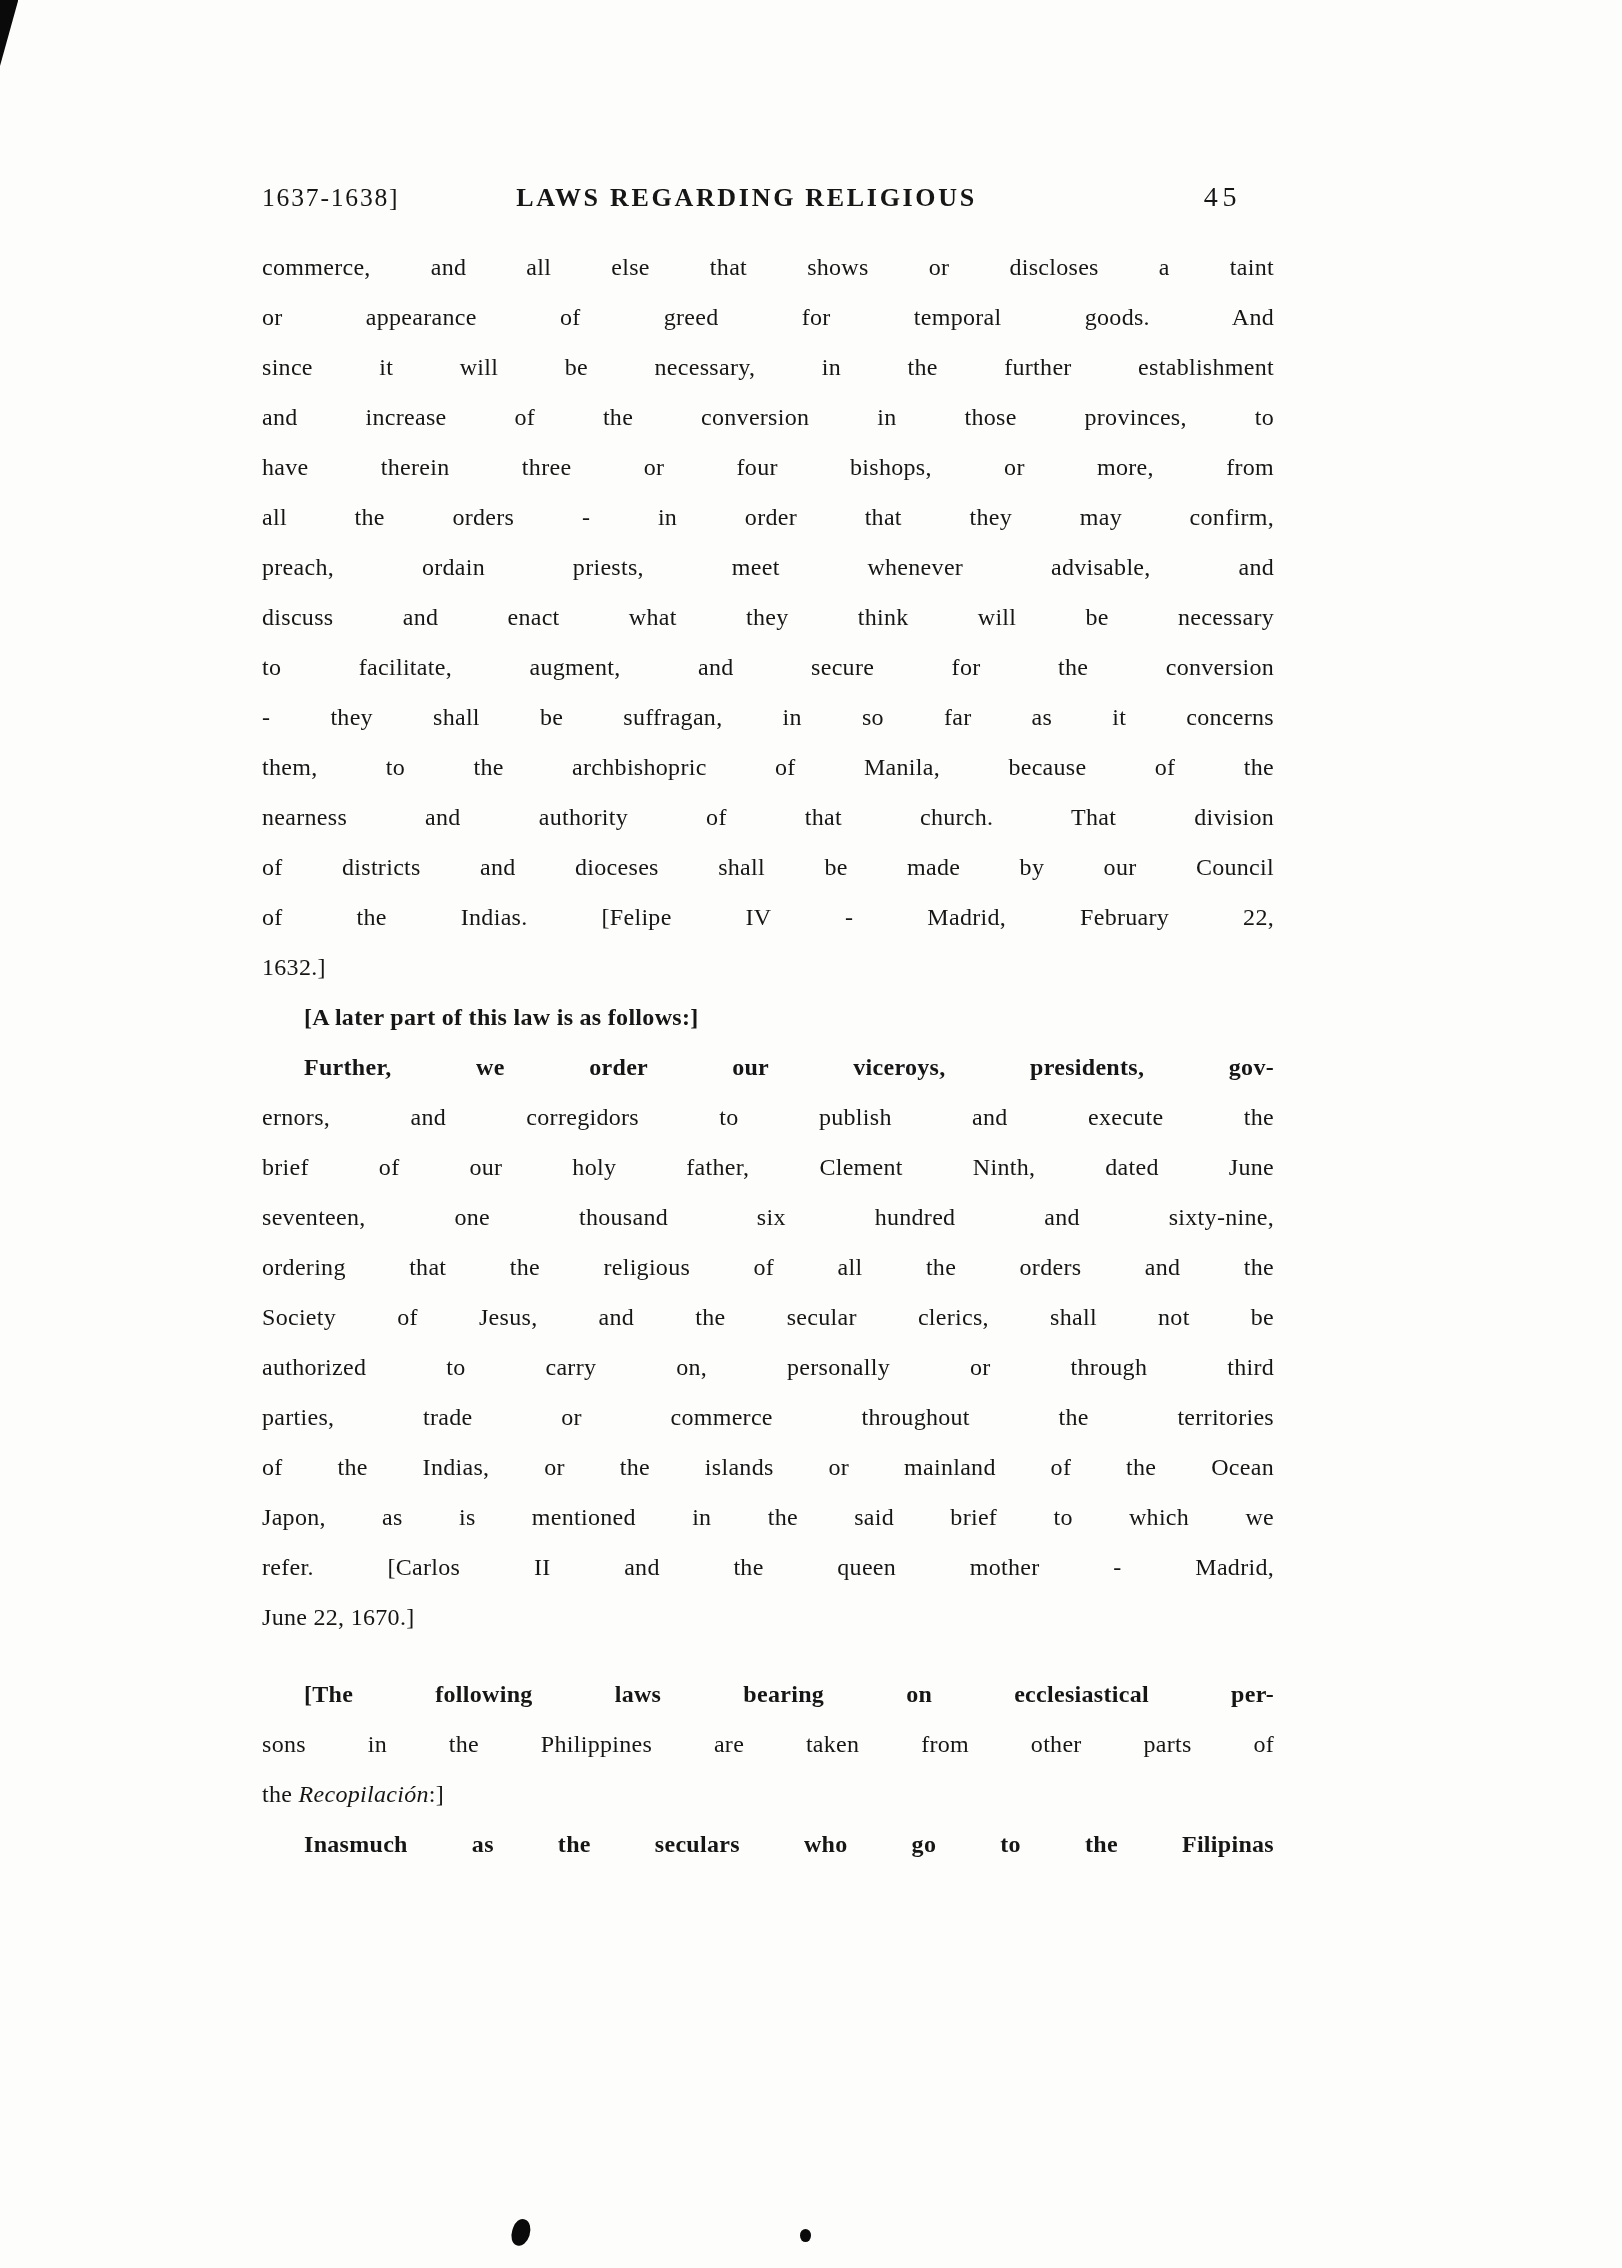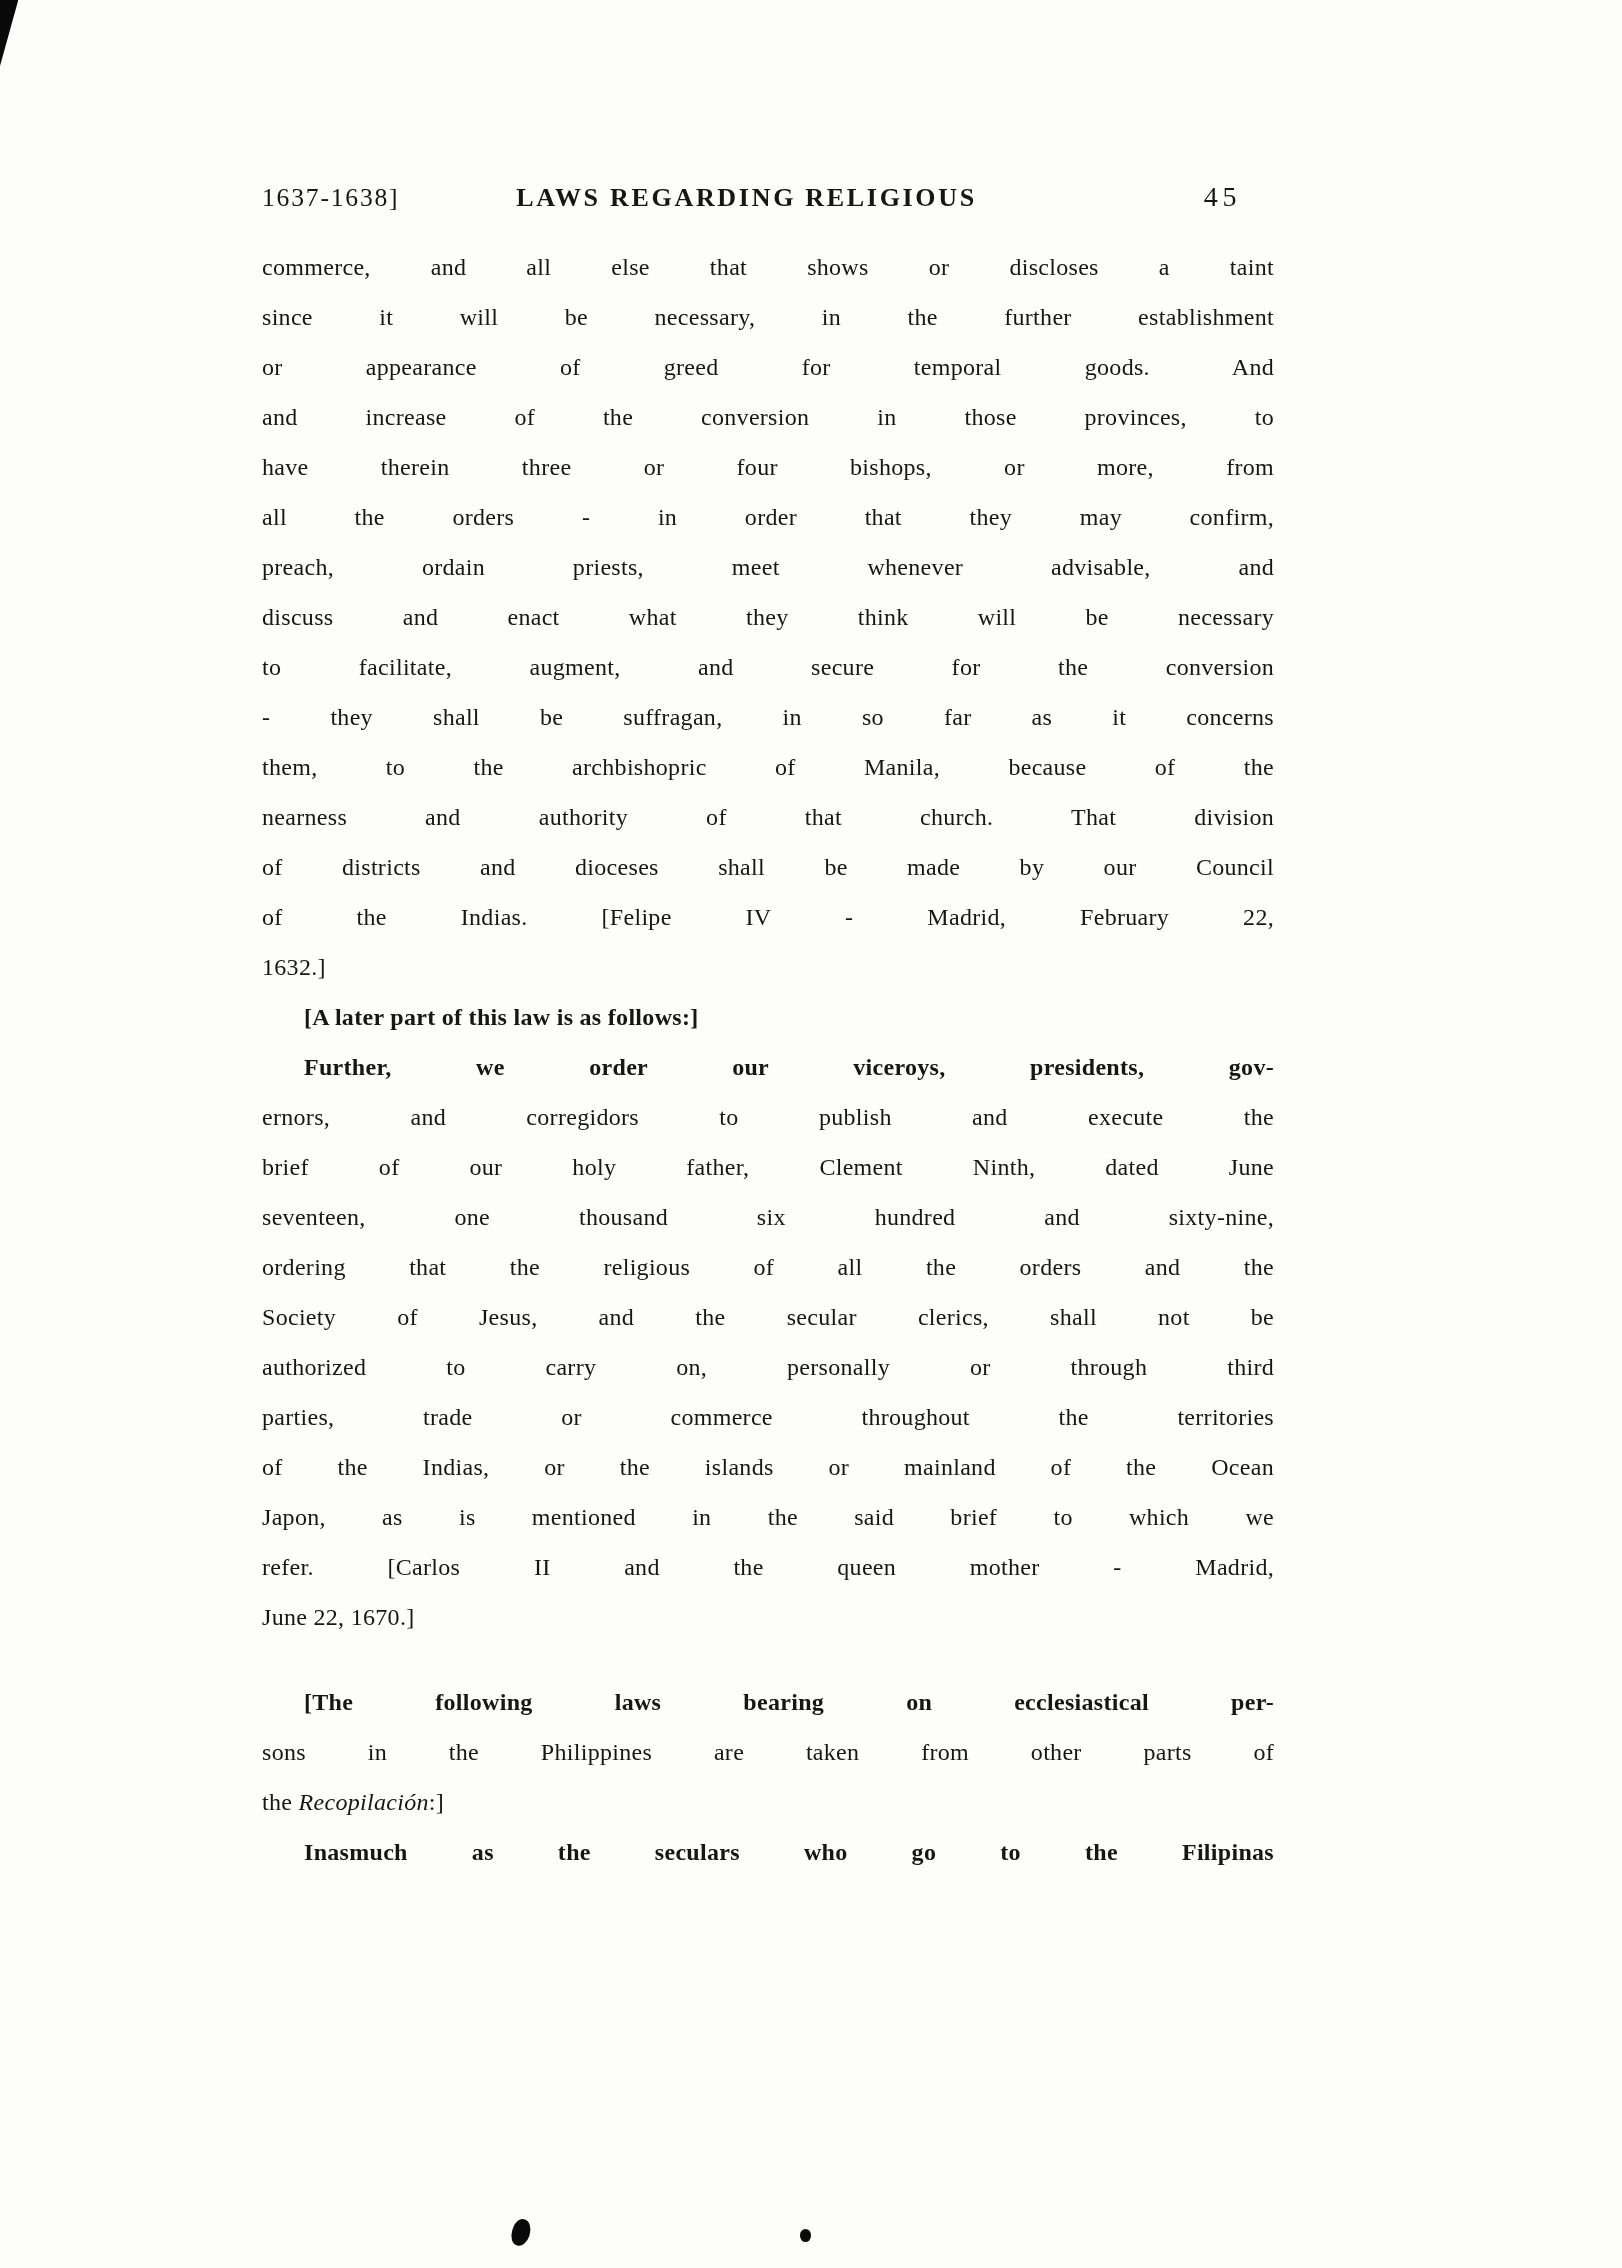--- a/index.html
+++ b/index.html
@@ -53,21 +53,21 @@
   }
   .line.last {
     text-align: left;
     text-align-last: left;
   }
   .line.indent {
     text-indent: 42px;
     font-weight: bold;
   }
   .paragraph.space-before {
-    margin-top: 35px;
+    margin-top: 27px;
   }
   .italic { font-style: italic; }
 
   
   .artifact { position: absolute; background: #0a0a0a; }
   .artifact.corner {
     left: 0; top: 0; width: 18.3px; height: 66px;
     clip-path: polygon(0 0, 100% 0, 0 100%);
   }
   .artifact.blob-1 {
@@ -89,22 +89,22 @@
 
 <div class="text-block">
   <header class="page-header">
     <span class="header-date">1637-1638]</span>
     <span class="header-title">LAWS REGARDING RELIGIOUS</span>
     <span class="header-page">45</span>
   </header>
   <main class="page-body">
       <div class="paragraph">
         <div class="line"><span>commerce, and all else that shows or discloses a taint</span></div>
+        <div class="line"><span>or appearance of greed for temporal goods.  And</span></div>
         <div class="line"><span>since it will be necessary, in the further establishment</span></div>
-        <div class="line"><span>or appearance of greed for temporal goods.  And</span></div>
         <div class="line"><span>and increase of the conversion in those provinces, to</span></div>
         <div class="line"><span>have therein three or four bishops, or more, from</span></div>
         <div class="line"><span>all the orders - in order that they may confirm,</span></div>
         <div class="line"><span>preach, ordain priests, meet whenever advisable, and</span></div>
         <div class="line"><span>discuss and enact what they think will be necessary</span></div>
         <div class="line"><span>to facilitate, augment, and secure for the conversion</span></div>
         <div class="line"><span>- they shall be suffragan, in so far as it concerns</span></div>
         <div class="line"><span>them, to the archbishopric of Manila, because of the</span></div>
         <div class="line"><span>nearness and authority of that church.  That division</span></div>
         <div class="line"><span>of districts and dioceses shall be made by our Council</span></div>

